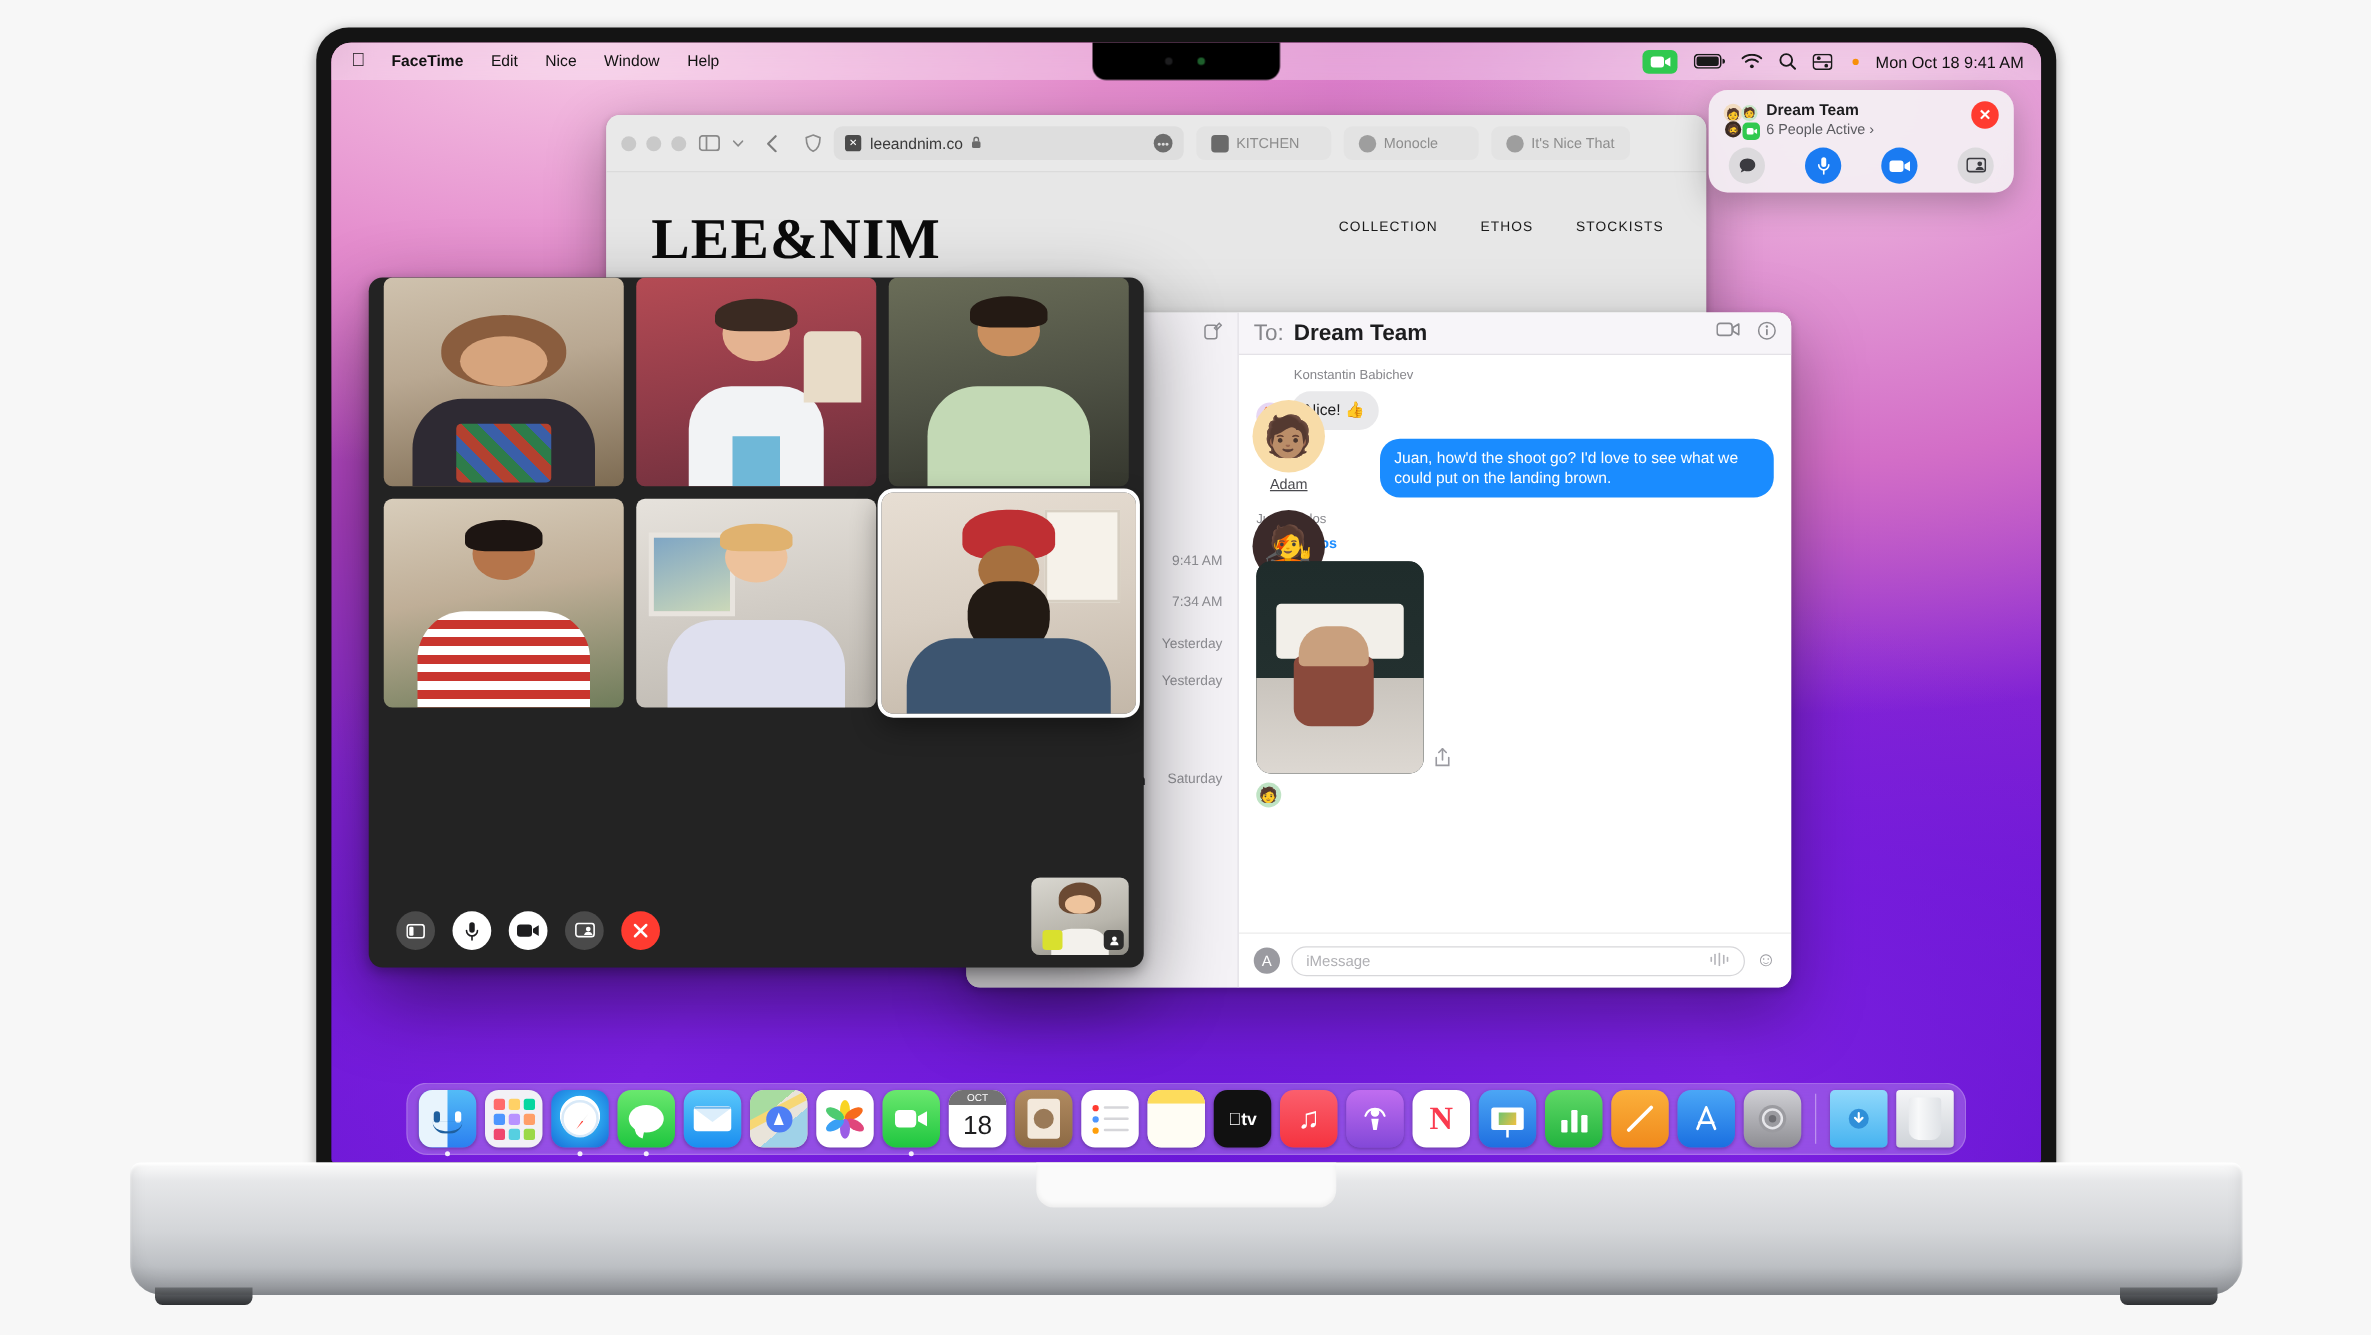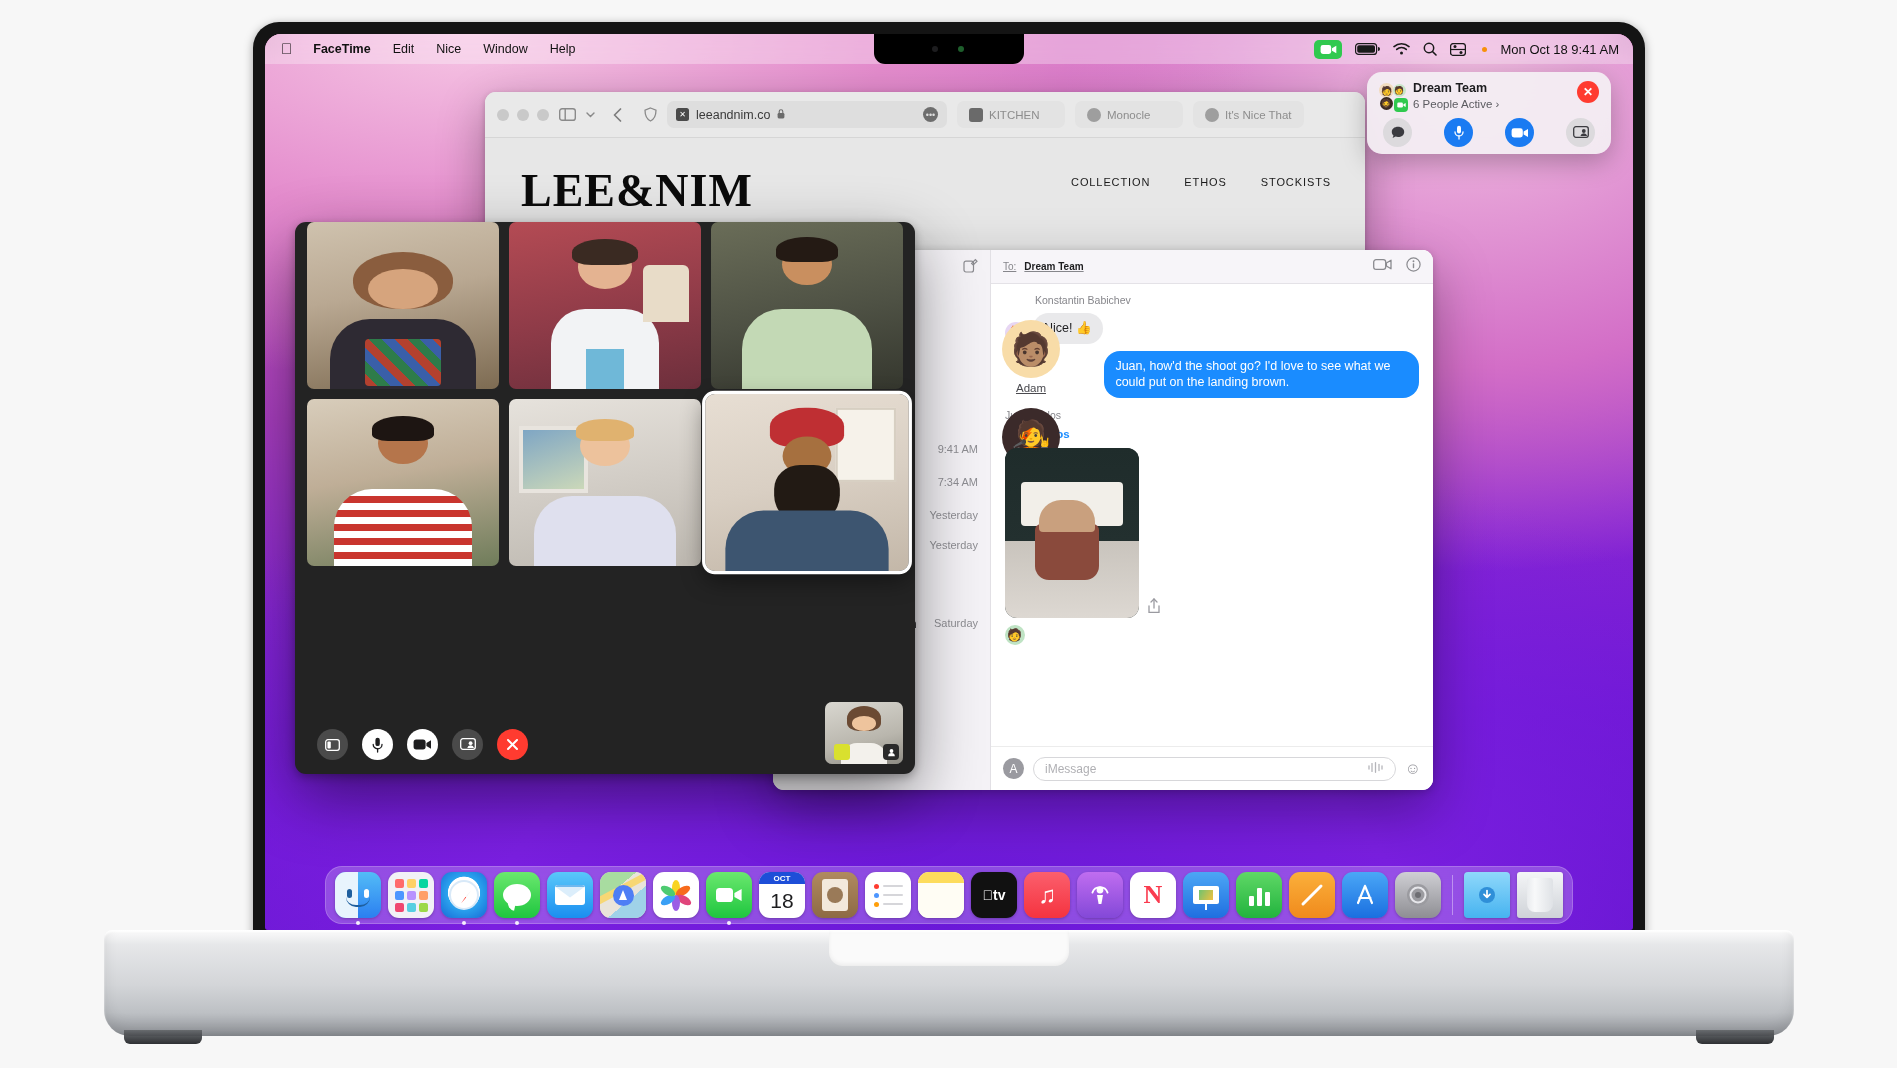--- a/index.html
+++ b/index.html
@@ -126,21 +126,21 @@
   .msg-side-top { height:34px; display:flex; align-items:center; justify-content:flex-end; padding-right:12px; color:#8b8b90; }
   .conv { display:flex; gap:9px; padding:9px 12px; align-items:flex-start; }
   .av { width:34px;height:34px;border-radius:50%; flex:none; display:flex;align-items:center;justify-content:center; font-size:19px; }
   .conv-body{flex:1; min-width:0;}
   .conv-name{font-size:12px;font-weight:700;color:#1d1d1f;}
   .conv-prev{font-size:11.5px;color:#86868b;line-height:1.3; overflow:hidden;}
   .conv-time{font-size:11px;color:#8e8e93;white-space:nowrap;}
   .msg-main { flex:1; display:flex; flex-direction:column; background:#fff; }
   .msg-head { height:34px; background:#f7f5f9; border-bottom:1px solid #e4e2e7;
     display:flex; align-items:center; padding:0 12px; gap:8px; }
-  .msg-to { font-size:10px; color:#86868b;text-decoration:underline; }
+  .msg-to { font-size:18px; color:#86868b; }
   .msg-to b{color:#1d1d1f; font-weight:600;}
   .msg-head-ico{margin-left:auto; display:flex; gap:14px; color:#8a8a8f;}
   .msg-body{flex:1; padding:10px 14px; overflow:hidden; display:flex; flex-direction:column; gap:7px;}
   .bub { max-width:76%; padding:7px 11px; border-radius:16px; font-size:12.5px; line-height:1.32; }
   .bub.out { background:#1a8cff; color:#fff; align-self:flex-end; }
   .bub.in  { background:#e9e9eb; color:#1d1d1f; align-self:flex-start; }
   .sender { font-size:10.5px; color:#86868b; margin-left:30px; }
   .in-row { display:flex; gap:6px; align-items:flex-end; }
   .photos-link{font-size:11.5px;color:#1a8cff;font-weight:700;display:flex;align-items:center;gap:5px; margin-left:0;}
   .attach-img { width:134px; height:170px; border-radius:12px; overflow:hidden; position:relative;
@@ -687,21 +687,21 @@
             <svg width="28" height="18" viewBox="0 0 28 18">
                   <rect x="1" y="2" width="17" height="14" rx="3.6" fill="#fff"></rect>
                   <path d="M19.4 7 L26.6 3 V15 L19.4 11 Z" fill="#fff"></path>
                 </svg>
           </div>
               <span class="run-dot"></span>
             </div>
 
           <div class="dock-wrap">
               <div class="dock-ico" style="background:#fff;flex-direction:column;gap:0;">
-            <div style="width:100%;height:12px;background:#1d4ed8;color:#fff;font-size:8px;font-weight:700;display:flex;align-items:center;justify-content:center;text-align:center;">OCT</div>
+            <div style="width:100%;height:12px;background:#737373;color:#fff;font-size:8px;font-weight:400;display:flex;align-items:center;justify-content:center;text-align:center;">OCT</div>
             <div style="flex:1;display:flex;align-items:center;justify-content:center;font-size:21px;color:#1d1d1f;font-weight:400;">18</div>
           </div>
             </div>
 
           <div class="dock-wrap">
               <div class="dock-ico" style="background:linear-gradient(180deg,#b08a60,#8d6a44);">
             <div style="width:26px;height:32px;background:#f3e9dc;border-radius:3px;display:flex;align-items:center;justify-content:center;">
                   <div style="width:16px;height:16px;border-radius:50%;background:#9a7a58;"></div>
                 </div>
           </div>

